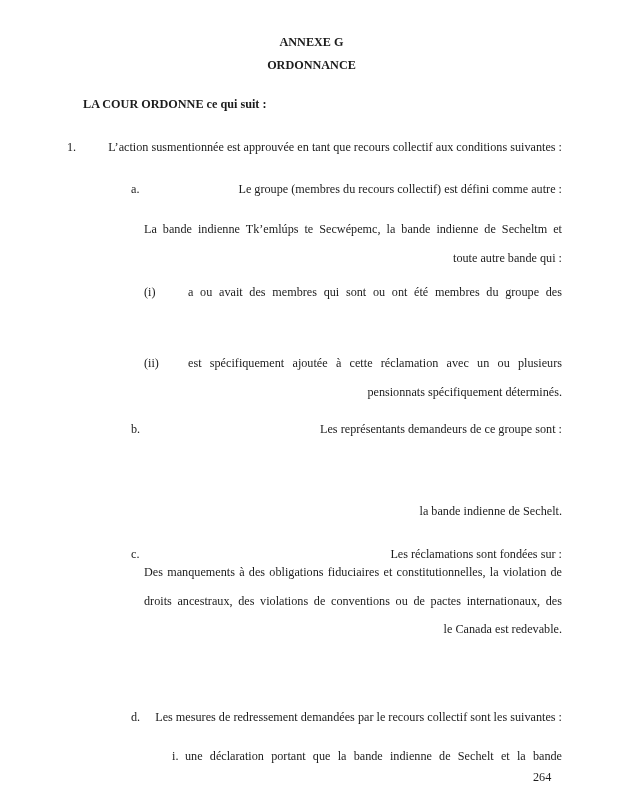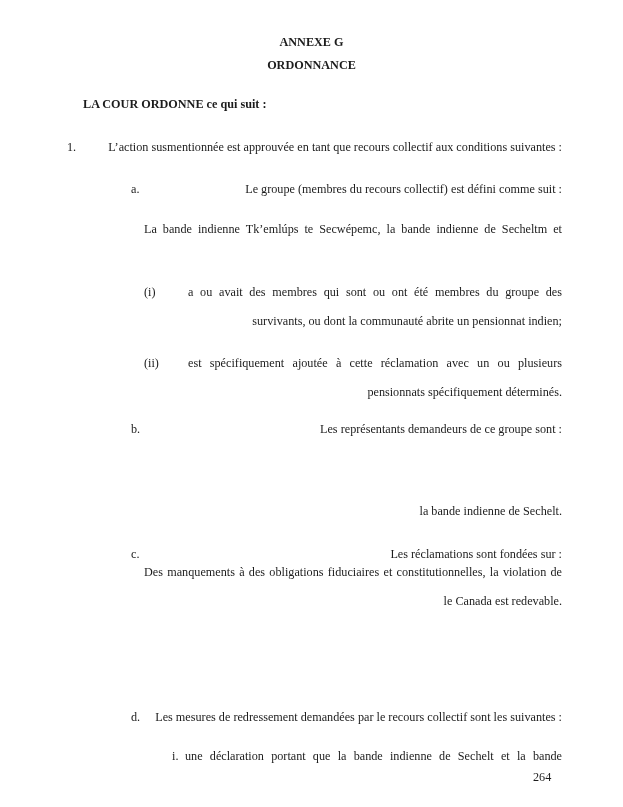--- a/index.html
+++ b/index.html
@@ -68,35 +68,35 @@
   <div class="block" style="top:133px">
     <span class="marker" style="left:0px">1.</span>
     <div style="padding-left:36px">
       <div class="line">L’action susmentionnée est approuvée en tant que recours collectif aux conditions suivantes :</div>
     </div>
   </div>
 
   <div class="block" style="top:175px">
     <span class="marker" style="left:64px">a.</span>
     <div style="padding-left:77px">
-      <div class="line">Le groupe (membres du recours collectif) est défini comme suit :</div>
+      <div class="line">Le groupe (membres du recours collectif) est défini comme autre :</div>
     </div>
   </div>
 
   <div class="block" style="top:215px">
     <div style="padding-left:77px">
       <div class="line just">La bande indienne Tk’emlúps te Secwépemc, la bande indienne de Secheltm et</div>
+      <div class="line">toute autre bande qui :</div>
     </div>
   </div>
 
   <div class="block" style="top:278px">
     <span class="marker" style="left:77px">(i)</span>
     <div style="padding-left:121px">
       <div class="line just">a ou avait des membres qui sont ou ont été membres du groupe des</div>
-      <div class="line">survivants, ou dont la communauté abrite un pensionnat indien;</div>
     </div>
   </div>
 
   <div class="block" style="top:349px">
     <span class="marker" style="left:77px">(ii)</span>
     <div style="padding-left:121px">
       <div class="line just">est spécifiquement ajoutée à cette réclamation avec un ou plusieurs</div>
       <div class="line">pensionnats spécifiquement déterminés.</div>
     </div>
   </div>
@@ -118,20 +118,21 @@
   <div class="block" style="top:540px">
     <span class="marker" style="left:64px">c.</span>
     <div style="padding-left:77px">
       <div class="line">Les réclamations sont fondées sur :</div>
     </div>
   </div>
 
   <div class="block" style="top:558px">
     <div style="padding-left:77px">
       <div class="line just">Des manquements à des obligations fiduciaires et constitutionnelles, la violation de</div>
+      <div class="line just">droits ancestraux, des violations de conventions ou de pactes internationaux, des</div>
       <div class="line">le Canada est redevable.</div>
     </div>
   </div>
 
   <div class="block" style="top:703px">
     <span class="marker" style="left:64px">d.</span>
     <div style="padding-left:77px">
       <div class="line">Les mesures de redressement demandées par le recours collectif sont les suivantes :</div>
     </div>
   </div>

